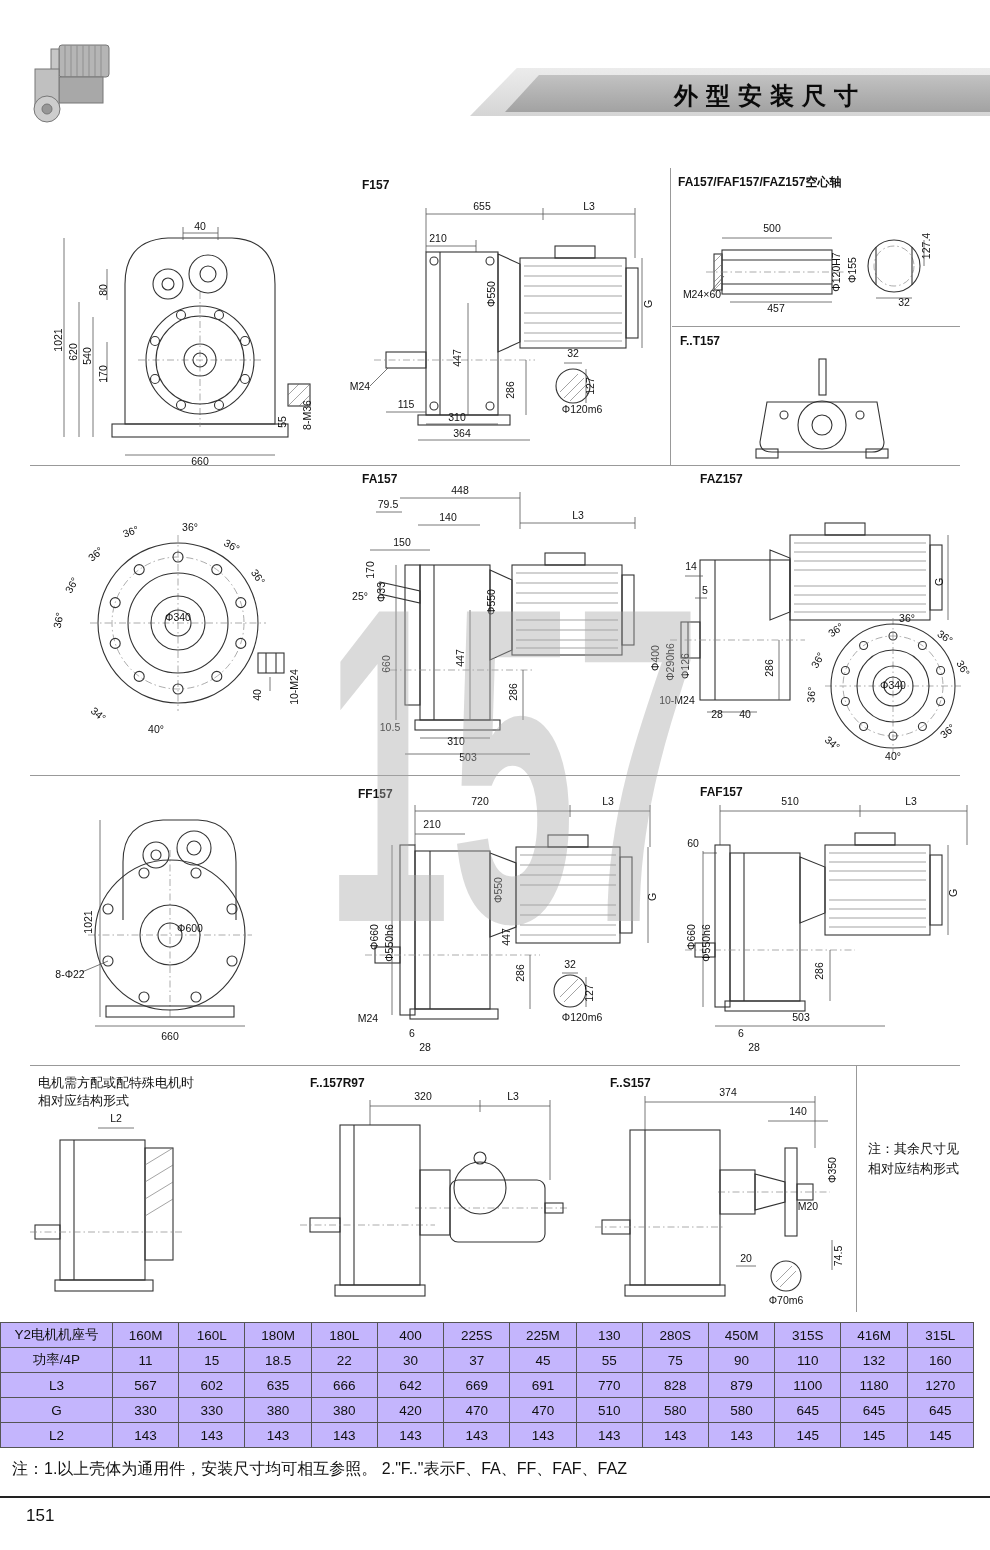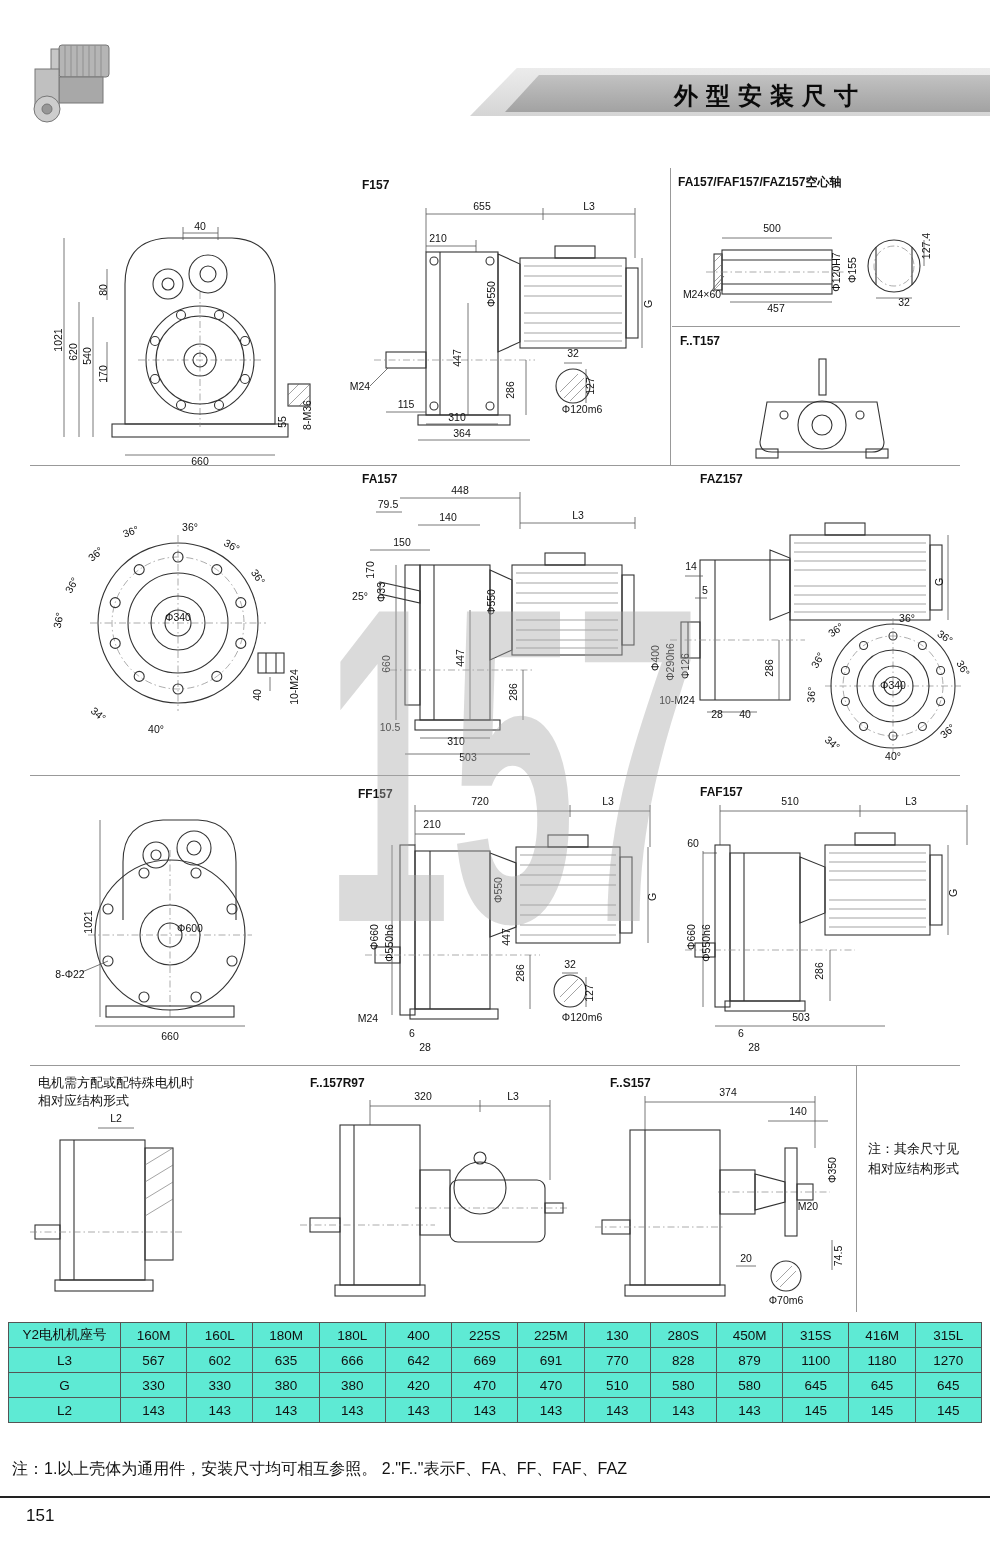--- a/index.html
+++ b/index.html
@@ -13,21 +13,21 @@
   svg .cl{fill:none;stroke:#888;stroke-width:0.7;stroke-dasharray:7 3 1.5 3}
   svg .ht{fill:none;stroke:#666;stroke-width:0.6}
   svg text.dim{font-family:"Liberation Sans",sans-serif;font-size:10.5px;fill:#111;text-anchor:middle}
   .divider{position:absolute;background:#999}
   .hdr-band2{position:absolute;left:470px;top:68px;width:520px;height:48px;background:linear-gradient(180deg,#ececec,#d5d5d5);clip-path:polygon(9% 0,100% 0,100% 100%,0 100%)}
   .hdr-band1{position:absolute;left:505px;top:75px;width:485px;height:37px;background:linear-gradient(180deg,#c2c2c2,#a2a2a2);clip-path:polygon(7% 0,100% 0,100% 100%,0 100%)}
   .hdr-title{position:absolute;left:560px;top:80px;width:420px;text-align:center;font-size:24px;font-weight:bold;letter-spacing:8px;color:#0a0a0a}
   .logo{position:absolute;left:25px;top:35px}
   .watermark{position:absolute;left:325px;top:540px;font-size:450px;line-height:1;font-weight:bold;color:#a8a8a8;opacity:.42;transform:scaleX(.5);transform-origin:left top;z-index:4;pointer-events:none}
   .notetext{position:absolute;font-size:13px;white-space:nowrap}
-  .spec{position:absolute;left:8px;top:1322px;width:974px;border-collapse:collapse;table-layout:fixed;z-index:6;background:#5eead4}
+  .spec{position:absolute;left:0;top:1322px;width:974px;border-collapse:collapse;table-layout:fixed;z-index:6;background:#c4b5fd}
   .spec td{border:1px solid #555;height:25px;text-align:center;font-size:13.5px;padding:0;white-space:nowrap}
   .spec td:first-child{width:112px}
   .footnote{position:absolute;left:12px;top:1459px;font-size:16px;white-space:nowrap}
   .bottomrule{position:absolute;left:0;top:1496px;width:990px;height:2px;background:#222}
   .pagenum{position:absolute;left:26px;top:1506px;font-size:17px}
 </style>
 </head>
 <body>
 
 <div class="hdr-band2"></div>
@@ -544,20 +544,36 @@
         <td>225S</td>
         <td>225M</td>
         <td>130</td>
         <td>280S</td>
         <td>450M</td>
         <td>315S</td>
         <td>416M</td>
         <td>315L</td>
       </tr>
       <tr>
+        <td>功率/4P</td>
+        <td>11</td>
+        <td>15</td>
+        <td>18.5</td>
+        <td>22</td>
+        <td>30</td>
+        <td>37</td>
+        <td>45</td>
+        <td>55</td>
+        <td>75</td>
+        <td>90</td>
+        <td>110</td>
+        <td>132</td>
+        <td>160</td>
+      </tr>
+      <tr>
         <td>L3</td>
         <td>567</td>
         <td>602</td>
         <td>635</td>
         <td>666</td>
         <td>642</td>
         <td>669</td>
         <td>691</td>
         <td>770</td>
         <td>828</td>

